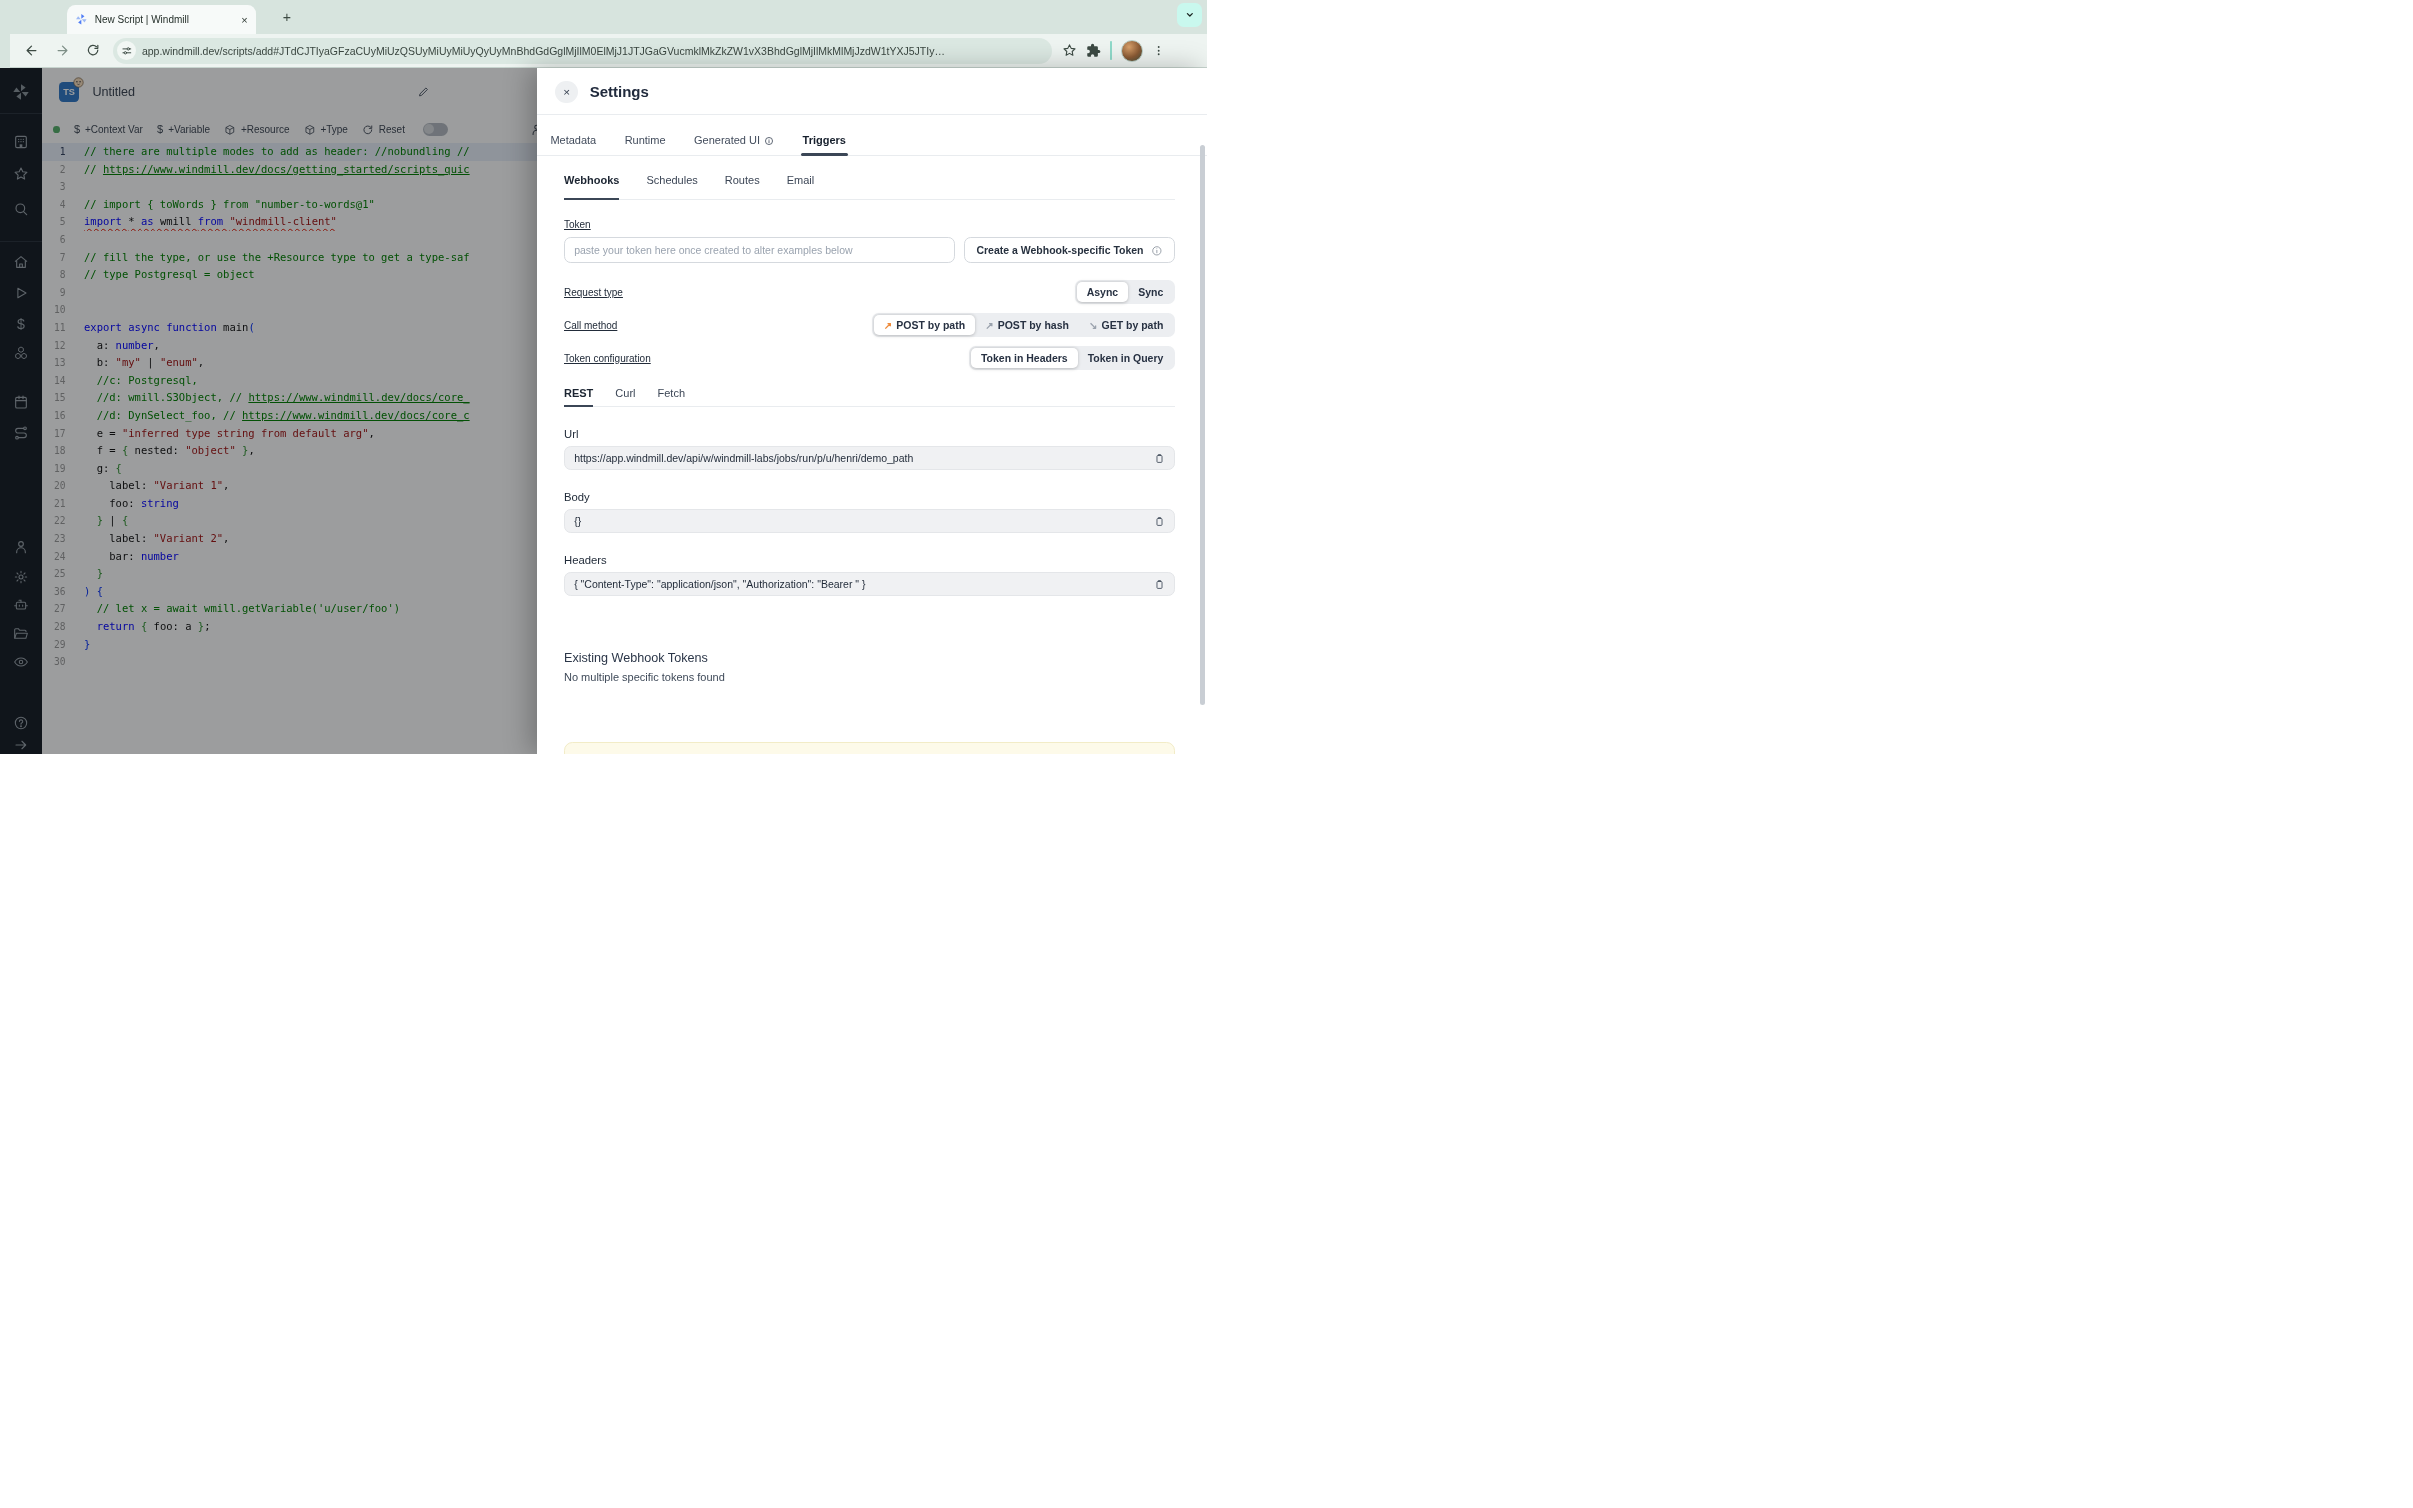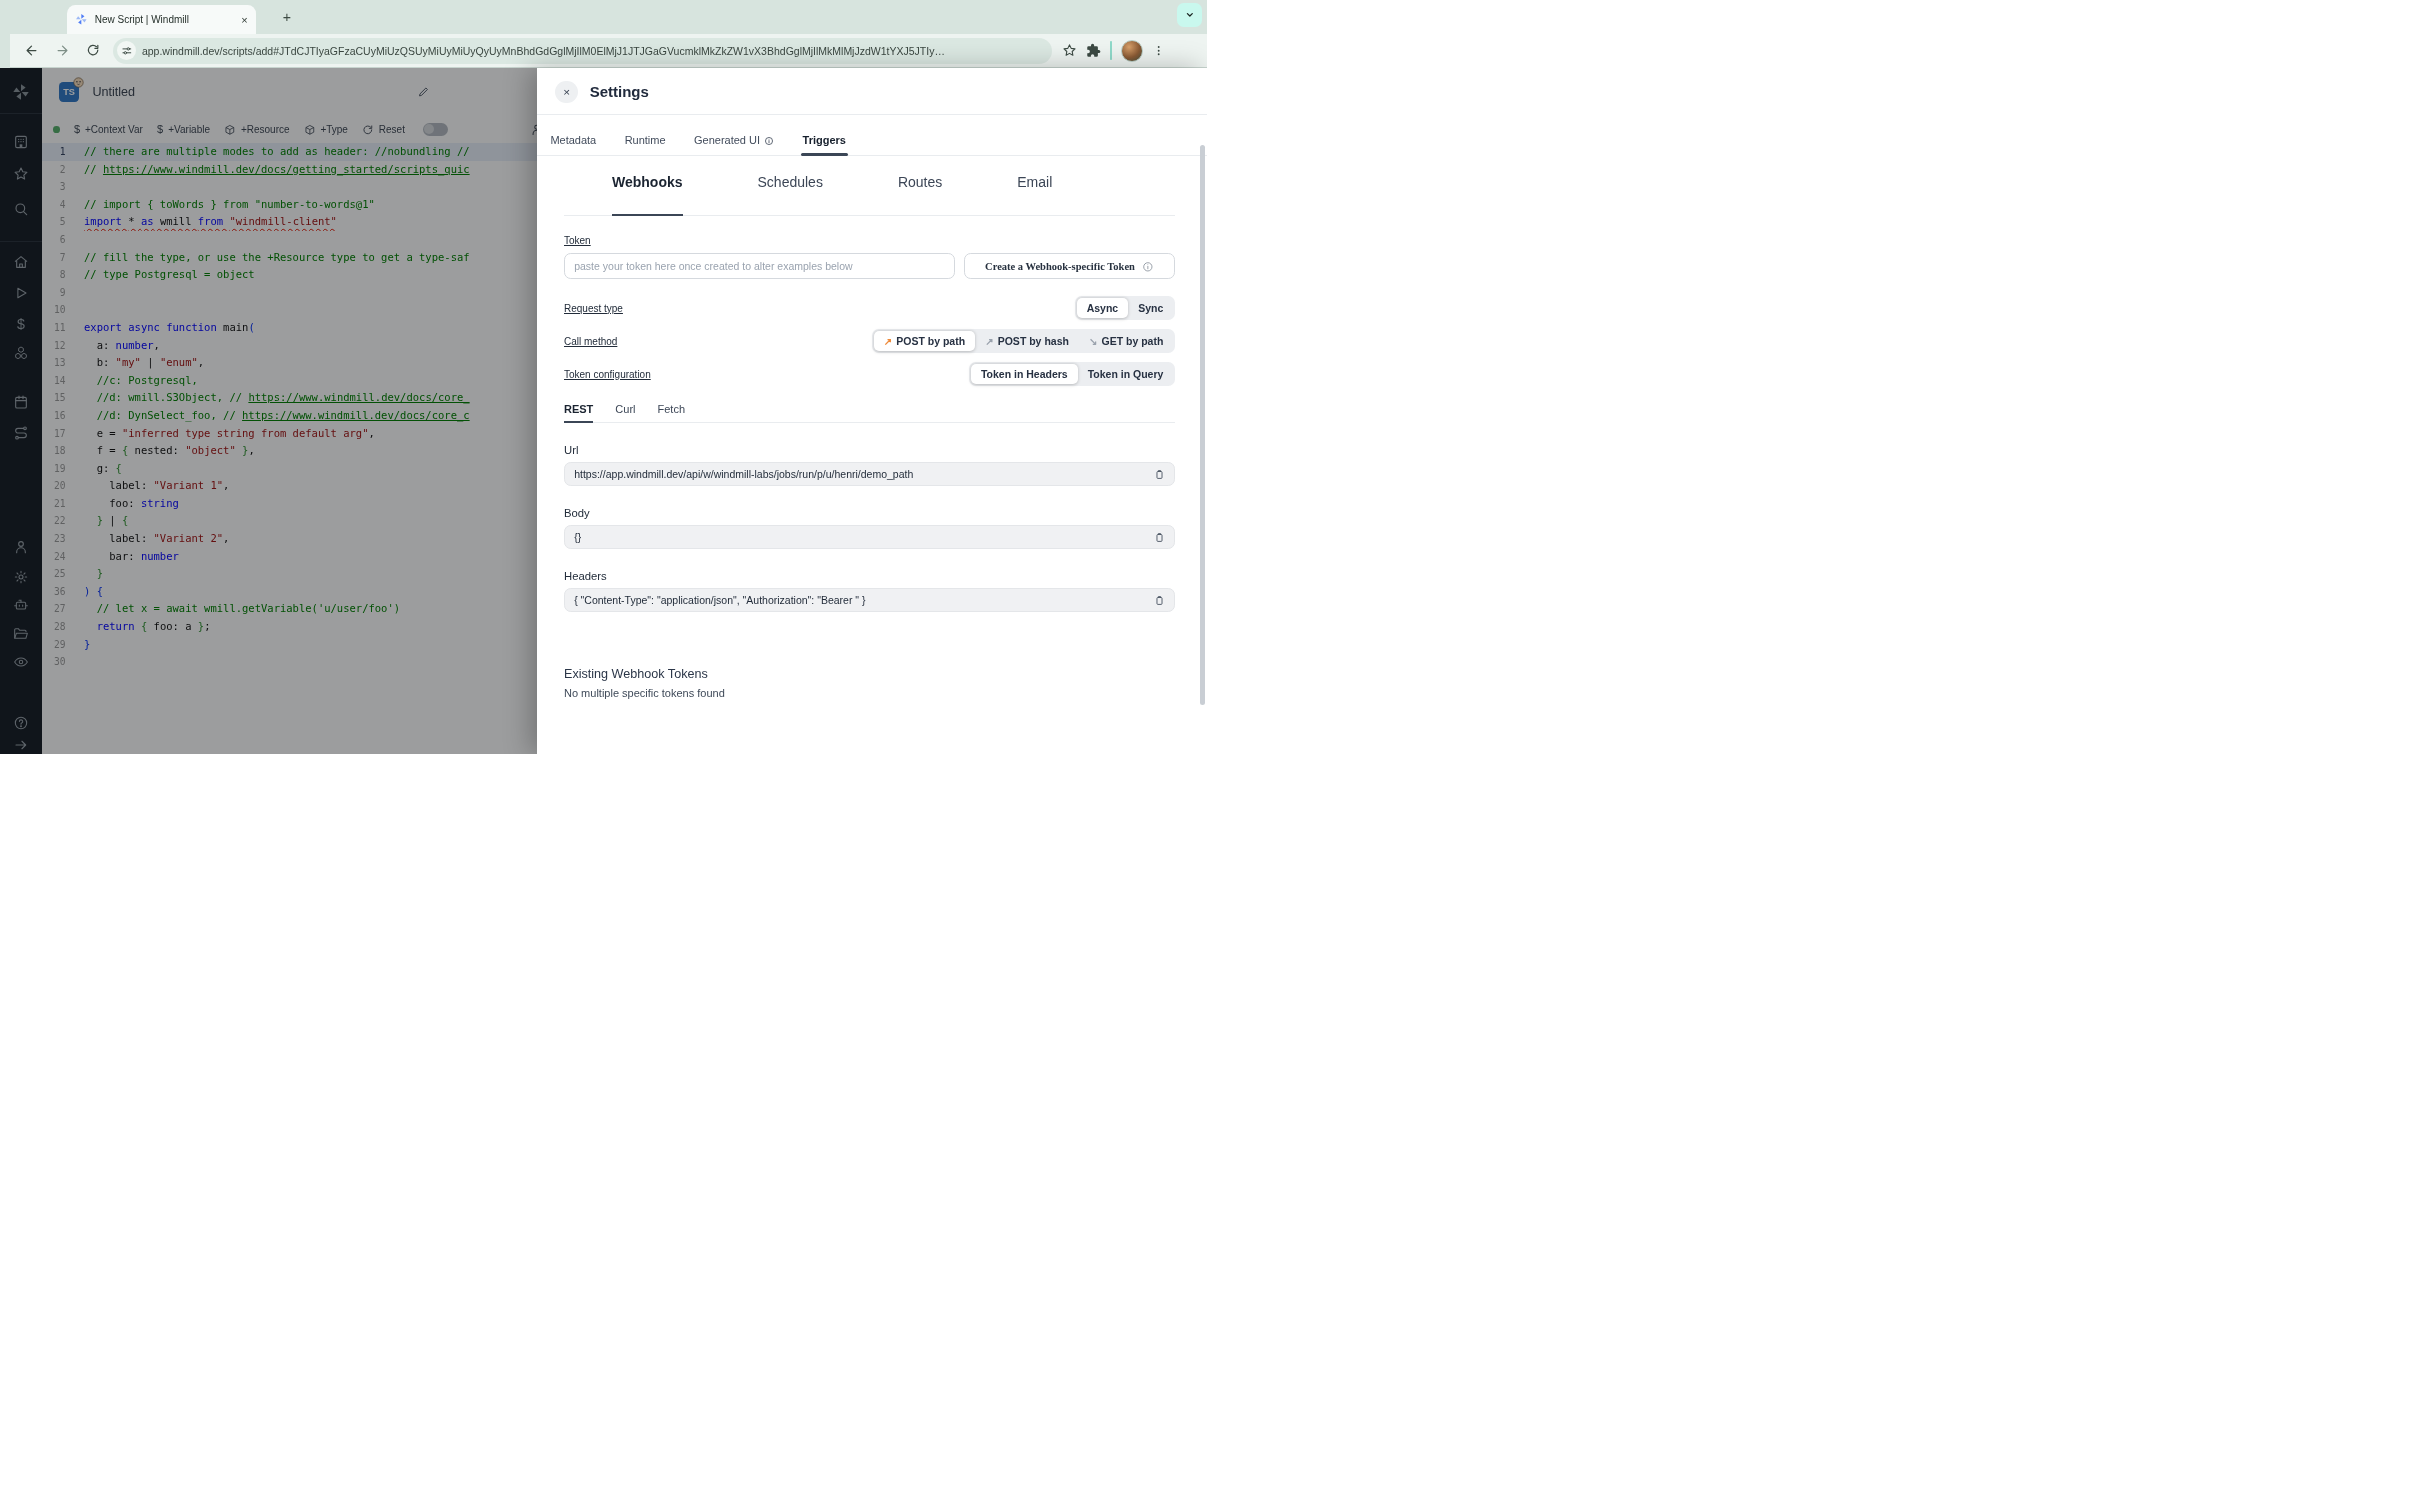--- a/index.html
+++ b/index.html
@@ -63,29 +63,29 @@
   .d-close { width:22.6px; height:22.6px; border-radius:50%; background:#eef0f2; display:grid; place-items:center; font-size:11.7px; color:#374151; }
   .d-title { font-size:15px; font-weight:700; color:#212b3d; }
   .d-tabs { display:flex; gap:25px; padding-left:11.7px; border-top:0.8px solid #e9ecef; border-bottom:0.8px solid #e9ecef; }
   .d-tab { padding:6.7px 1.7px 7.5px; font-size:11px; color:#424c5c; position:relative;margin-top:12px; }
   .d-tab.active { color:#161f2c; font-weight:600; }
   .d-tab.active::after { content:""; position:absolute; left:0; right:0; bottom:-0.8px; height:2.5px; background:#3b4656; border-radius:1.7px; }
   .d-tab .info-ic { margin-left:4.2px; vertical-align:-1.7px; }
   .d-body { padding:0 32px 0 27px; position:relative; }
 
   .w-tabs { margin-top:18.4px; display:flex; gap:27px; border-bottom:0.8px solid #e9ecef; }
-  .w-tab { padding-bottom:25px; font-size:14px; color:#3c4656; position:relative;margin-left:48px; }
+  .w-tab { padding-bottom:13px; font-size:11px; color:#3c4656; position:relative; }
   .w-tab.active { font-weight:700; color:#1b2431; }
   .w-tab.active::after { content:""; position:absolute; left:0; right:0; bottom:-0.8px; height:2.1px; background:#3b4656; }
 
   .sec-label { margin-top:18.4px; font-size:10px; color:#222c3a;text-decoration:underline; }
   .token-row { margin-top:7.5px; display:flex; gap:9.2px; }
   .token-input { flex:0 0 391px; height:26px; border:0.8px solid #d5d9de; border-radius:6.7px; padding:0 9.2px; font-size:10.5px; color:#111; font-family:"Liberation Sans",sans-serif; background:#fff; outline:none; }
   .token-input::placeholder { color:#9aa3af; }
-  .create-btn { flex:1; height:26px; display:flex; align-items:center; justify-content:center; gap:7.5px; border:0.8px solid #d5d9de; border-radius:6.7px; background:#fff; font-size:10.5px; font-weight:600; color:#27313f;font-family:Liberation Serif, serif; }
+  .create-btn { flex:1; height:26px; display:flex; align-items:center; justify-content:center; gap:7.5px; border:0.8px solid #d5d9de; border-radius:6.7px; background:#fff; font-size:10.5px; font-weight:600; color:#27313f; }
 
   .srow { display:flex; align-items:center; justify-content:space-between; }
   .srow.first { margin-top:17px; } .srow.next { margin-top:9.2px; }
   .seg { display:inline-flex; background:#eceef1; border-radius:6.7px; padding:1.7px; }
   .opt { display:flex; align-items:center; gap:4.2px; padding:4.2px 10px; border-radius:5px; font-size:10.5px; font-weight:600; color:#273142; white-space:nowrap; }
   .opt.sel { background:#fff; box-shadow:0 0.8px 3.4px rgba(0,0,0,.22); }
   .arr { font-size:10px; color:#9aa2ad; }
   .opt.sel .arr.orange { color:#ee8a3a; }
 
   .ex-tabs { margin-top:17px; display:flex; gap:22px; border-bottom:0.8px solid #e9ecef; }

